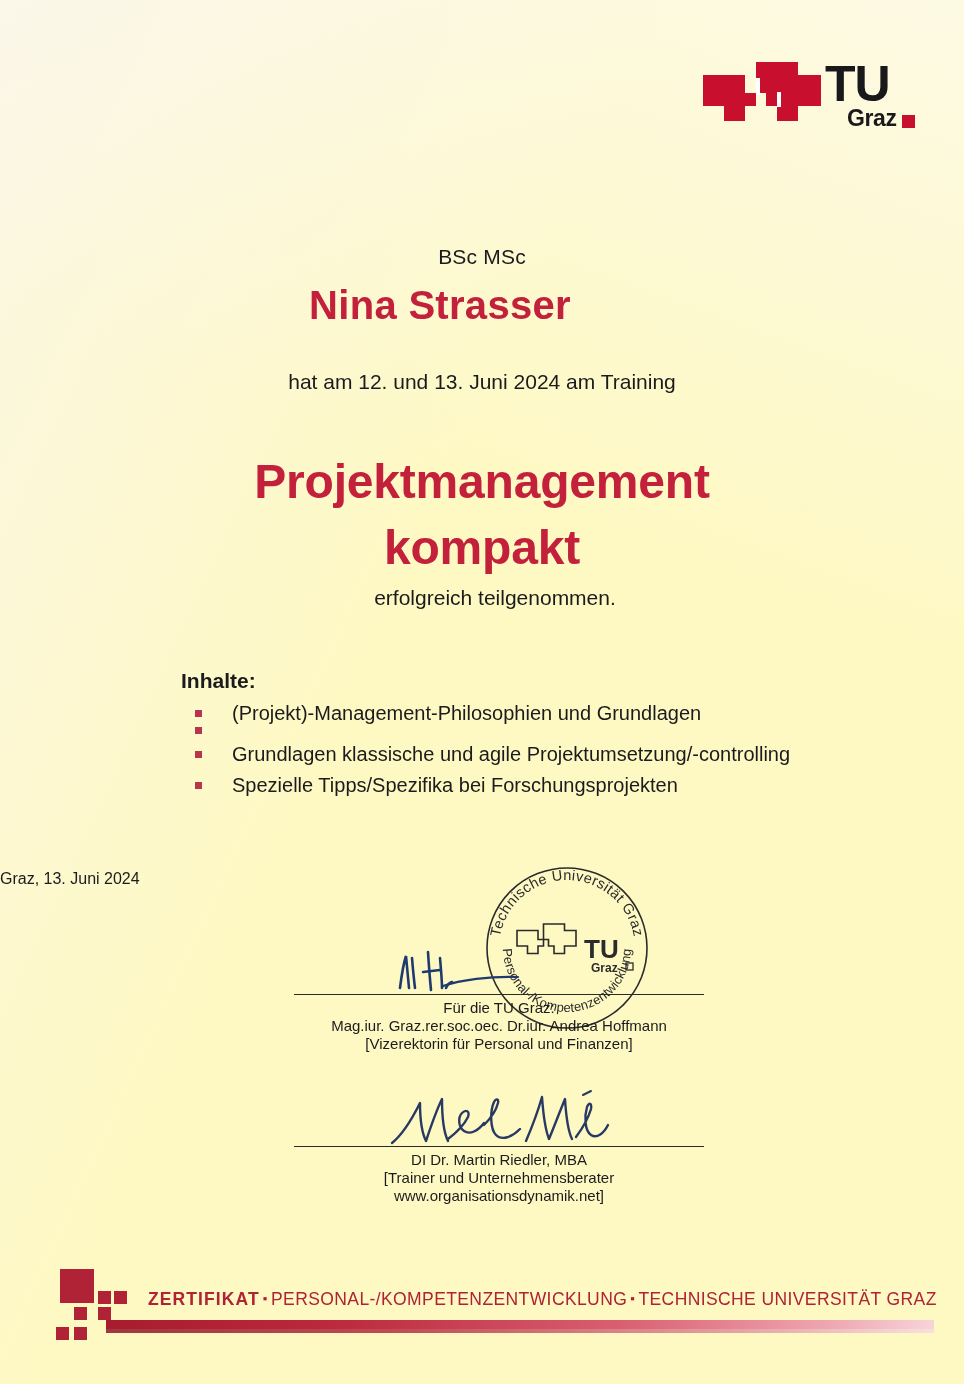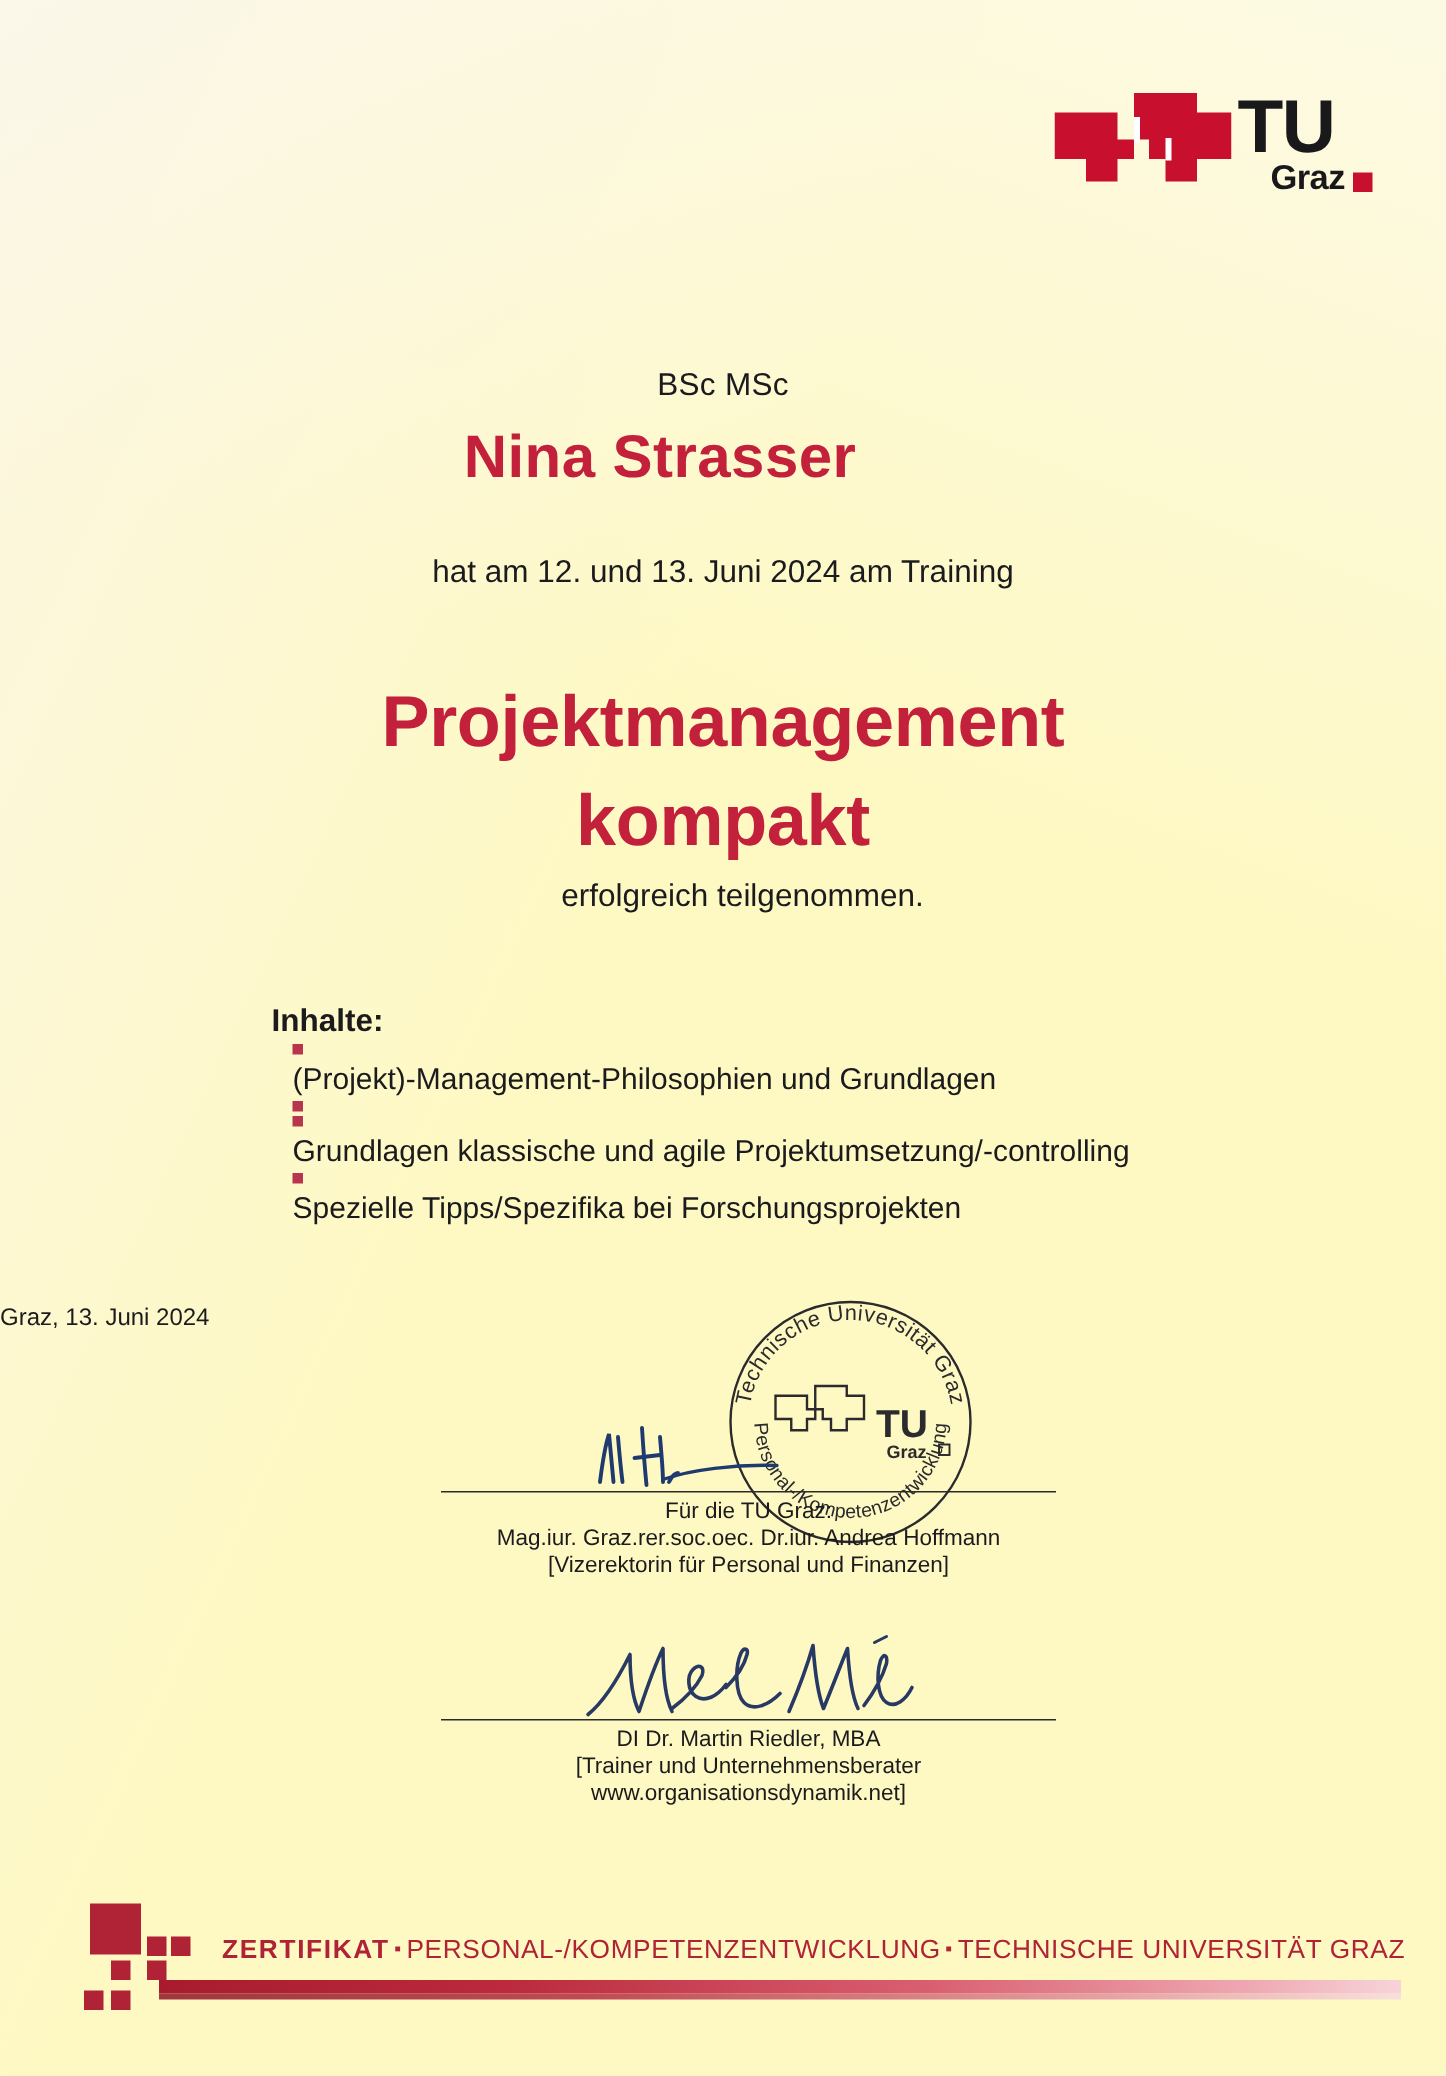--- a/index.html
+++ b/index.html
@@ -152,21 +152,20 @@
   }
   .contents-list {
     list-style: none;
     margin: 0;
     padding: 0 0 0 14px;
   }
   .contents-item {
     display: flex;
     align-items: baseline;
     margin-bottom: 3px;
-    flex-direction: column;
   }
   .bullet-square {
     width: 7px;
     height: 7px;
     background: #b7364e;
     flex: 0 0 auto;
     margin-right: 30px;
     position: relative;
     top: -3px;
   }

